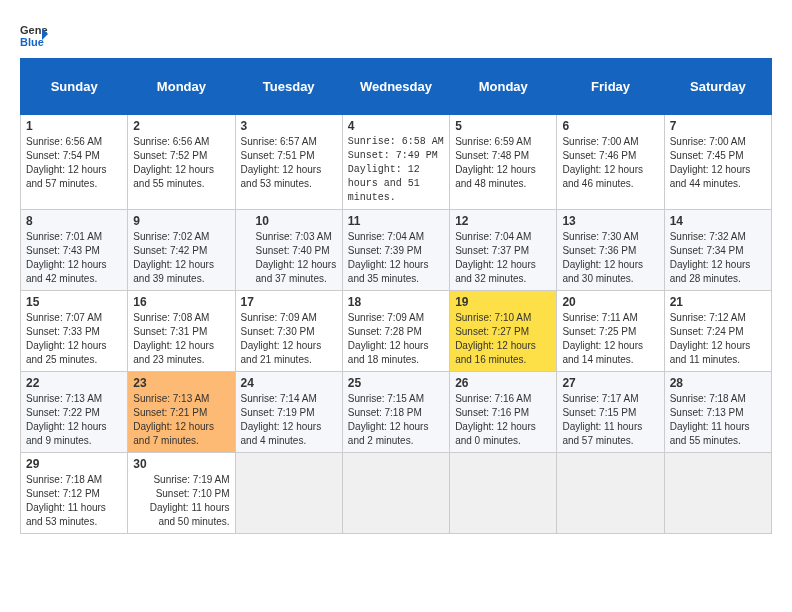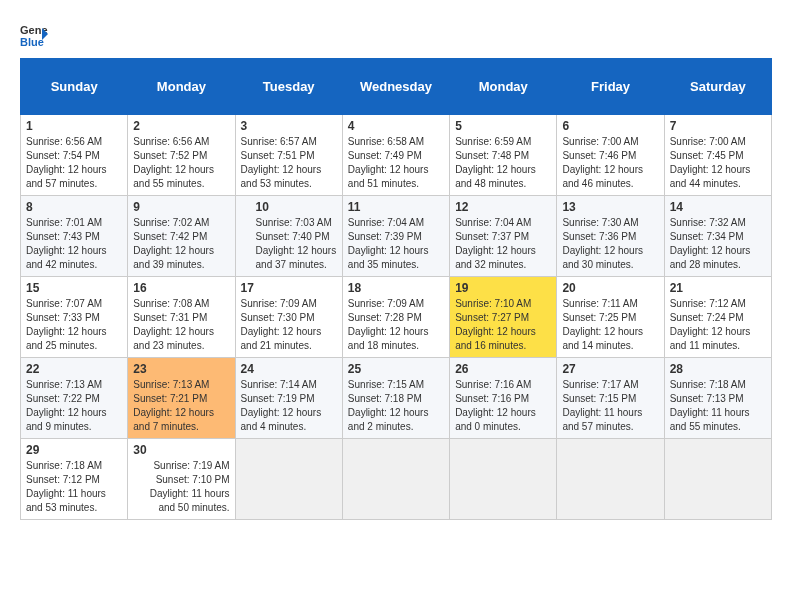--- a/index.html
+++ b/index.html
@@ -121,21 +121,21 @@
 Daylight: 12 hours and 55 minutes.</div>
         </td>
         <td style="background: rgb(255, 255, 255);">
           <span class="day-number">3</span>
           <div class="cell-text" style="white-space: pre-line;">Sunrise: 6:57 AM
 Sunset: 7:51 PM
 Daylight: 12 hours and 53 minutes.</div>
         </td>
         <td style="background: rgb(255, 255, 255);">
           <span class="day-number">4</span>
-          <div class="cell-text" style="white-space: pre-line;">Sunrise: 6:58 AM
+          <div class="cell-text" style="white-space: pre-line; font-family: Liberation Mono, monospace;">Sunrise: 6:58 AM
 Sunset: 7:49 PM
 Daylight: 12 hours and 51 minutes.</div>
         </td>
         <td style="background: rgb(255, 255, 255);">
           <span class="day-number">5</span>
           <div class="cell-text" style="white-space: pre-line;">Sunrise: 6:59 AM
 Sunset: 7:48 PM
 Daylight: 12 hours and 48 minutes.</div>
         </td>
         <td style="background: rgb(255, 255, 255);">

